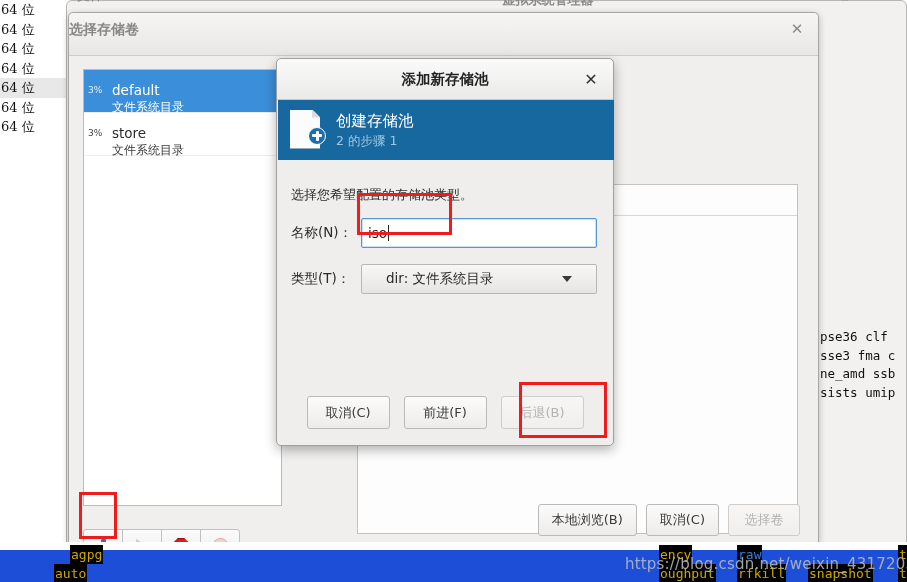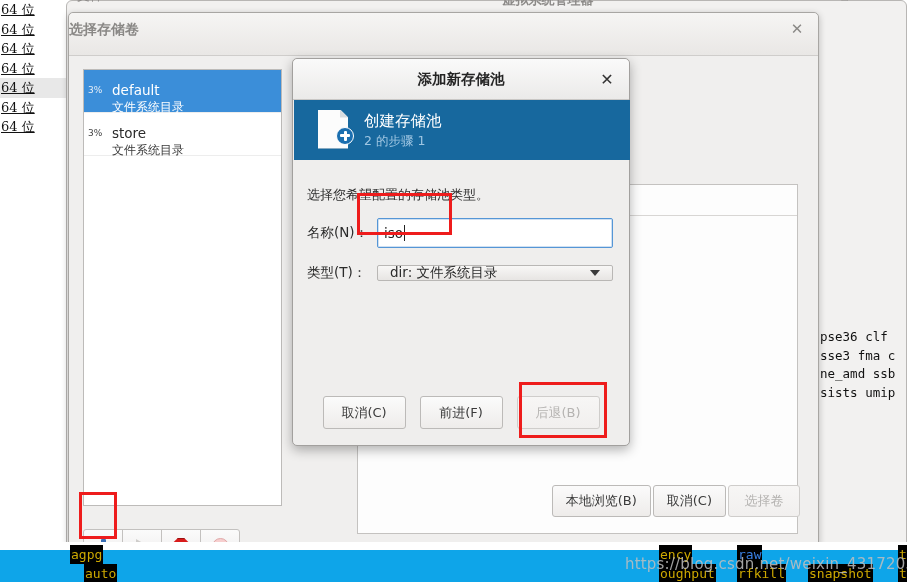--- a/index.html
+++ b/index.html
@@ -11,38 +11,37 @@
     background: #ffffff;
   }
   #root { position: relative; width: 907px; height: 582px; background:#fff; }
 
   
   .bg-left {
     position: absolute; left: 0; top: 0; width: 66px; height: 150px;
     font-family: "DejaVu Serif", "Liberation Serif", serif;
     font-size: 13px; color: #111; line-height: 19.5px;
     padding-left: 0px;
-    text-decoration: underline;
   }
   .bg-left div { white-space: nowrap; padding-left: 1px; }
   .bg-left div.hl { background: #e8e8e8; }
 
   .bg-right {
     position: absolute; right: 0; top: 328px; width: 92px;
     font-family: "DejaVu Sans Mono", "Liberation Mono", monospace;
     font-size: 12.5px; color: #111; line-height: 18.5px;
     border-left: 1px solid #9a9a9a;
     padding-left: 4px;
   }
   .bg-right div { white-space: nowrap; }
 
   
   .term-strip {
     position: absolute; left: 0; bottom: 0; width: 907px; height: 40px;
-    background: #0ea5e9; overflow: hidden;
+    background: #1d4ed8; overflow: hidden;
     font-family: "DejaVu Sans Mono", "Liberation Mono", monospace;
     font-size: 13px; line-height: 19px;
   }
   .term-cell {
     position: absolute; background: #000; color: #cda800; white-space: pre;
     padding: 0 1px;
   }
   .term-cell.blue  { color: #3a7fe0; }
   .term-cell.green { background: #7ee03a; color: #111; margin-top: 36px; }
   .term-line-white { position:absolute; background:#fff; }
@@ -152,56 +151,56 @@
 
   .vol-right-panel {
     position: absolute; left: 288px; top: 138px; right: 20px; height: 350px;
     background: #fdfdfd; border: 1px solid #c4c2c0;
   }
   .vol-right-head {
     height: 31px; border-bottom: 1px solid #d8d6d4; background:#fdfdfd;
   }
 
   .vol-footer {
-    position: absolute; right: 18px; bottom: 27px; display: flex; gap: 2px; margin-top: 46px;
+    position: absolute; right: 18px; bottom: 8px; display: flex; gap: 9px; margin-top: 46px;
   }
 
   .btn {
     min-width: 72px; height: 32px; padding: 0 13px;
     font-size: 13px; color: #3a3a3a;
     background: linear-gradient(#fbfbfb,#eeecea);
     border: 1px solid #bcbab8; border-radius: 3px;
     display:flex; align-items:center; justify-content:center;
     white-space: nowrap;
   }
   .btn.disabled { color: #b5b3b1; background: linear-gradient(#f7f6f5,#f1efee); border-color:#cfcdcb; }
 
   
   .dlg-add {
-    position: absolute; left: 292px; top: 58px; width: 338px; height: 388px;
+    position: absolute; left: 276px; top: 58px; width: 338px; height: 388px;
     background: #efeeed;
     border: 1px solid #a2a09e;
     border-radius: 5px;
     box-shadow: 0 4px 12px rgba(0,0,0,0.30);
   }
   .dlg-add-title {
     position: absolute; left:0; top:0; width:100%; height: 41px;
     line-height: 41px; text-align:center;
     font-size: 14.5px; font-weight: bold; color: #242424;
     background: linear-gradient(#fafafa,#ebeae9);
     border-bottom: 1px solid #c9c7c5;
     border-radius: 5px 5px 0 0;
   }
   .dlg-add-close {
     position:absolute; right: 9px; top: 0; width: 26px; height: 41px;
     line-height: 41px; text-align:center; font-size: 16px; color: #333; cursor:pointer;
   }
   .wizard-head {
     position: absolute; left: 1px; top: 41px; width: 336px; height: 60px;
-    background: #17689e; display: flex; align-items: center; padding-left: 24px;
+    background: #17689e; display: flex; align-items: center; padding-left: 12px;
   }
   .doc-icon { position: relative; width: 34px; height: 41px; flex: 0 0 auto; }
   .doc-icon .page {
     position:absolute; left:0; top:0; width: 30px; height: 39px; background:#fcfcfc;
     clip-path: polygon(0 0, 74% 0, 100% 20%, 100% 100%, 0 100%);
     box-shadow: 1px 1px 1px rgba(0,0,0,0.25);
   }
   .doc-icon .fold {
     position:absolute; right: 4px; top:0; width: 8px; height: 8px; background:#d9dde0;
     clip-path: polygon(0 0, 100% 100%, 0 100%);
@@ -234,24 +233,24 @@
   .text-input {
     width: 236px; height: 30px; background:#fff;
     border: 1px solid #5596d6; border-radius: 2px;
     font-size: 13.5px; color: #1d1d1d; padding: 0 6px;
     display:flex; align-items:center;
     box-shadow: inset 0 0 0 1px #cfe0f2;
   }
   .caret { display:inline-block; width:1px; height: 16px; background:#222; margin-left:1px; }
 
   .select-box {
-    width: 236px; height: 16px;
+    width: 236px; height: 30px;
     background: linear-gradient(#f8f7f6,#e7e5e3);
     border: 1px solid #b9b7b5; border-radius: 2px;
-    font-size: 13.5px; color: #2b2b2b; padding: 0 12px;
+    font-size: 13.5px; color: #2b2b2b; padding: 0 24px;
     display:flex; align-items:center; justify-content: space-between;
   }
   .caret-down {
     width:0;height:0;border-left:5px solid transparent;border-right:5px solid transparent;
     border-top:6px solid #3a3a3a;
   }
 
   .dlg-add-footer {
     position:absolute; left:0; bottom: 16px; width: 100%;
     display:flex; justify-content:center; gap: 14px;
@@ -379,21 +378,21 @@
     <div class="dlg-add-footer">
       <div class="btn wide">取消(C)</div>
       <div class="btn wide">前进(F)</div>
       <div class="btn wide disabled">后退(B)</div>
     </div>
   </div>
 
   <div class="term-strip">
     <div class="term-line-white" style="left:0;top:0;width:907px;height:8px;"></div>
     <div class="term-cell" id="tc0" style="left: 70px; top: 3px;">agpg</div>
-    <div class="term-cell" id="tc1" style="left: 84px; top: 22px; text-align: center;">auto</div>
+    <div class="term-cell" id="tc1" style="left: 54px; top: 22px; text-align: center;">auto</div>
     <div class="term-cell" id="tc2" style="left: 659px; top: 3px;">ency</div>
     <div class="term-cell" id="tc3" style="left: 659px; top: 22px;">oughput</div>
     <div class="term-cell blue" id="tc4" style="left: 737px; top: 3px;">raw</div>
     <div class="term-cell" id="tc5" style="left: 737px; top: 22px;">rfkill</div>
     <div class="term-cell green" id="tc6" style="left: 808px; top: 3px;">shm</div>
     <div class="term-cell" id="tc7" style="left: 808px; top: 22px;">snapshot</div>
     <div class="term-cell" id="tc8" style="left: 898px; top: 3px;">t</div>
     <div class="term-cell" id="tc9" style="left: 898px; top: 22px;">t</div>
   </div>
 

